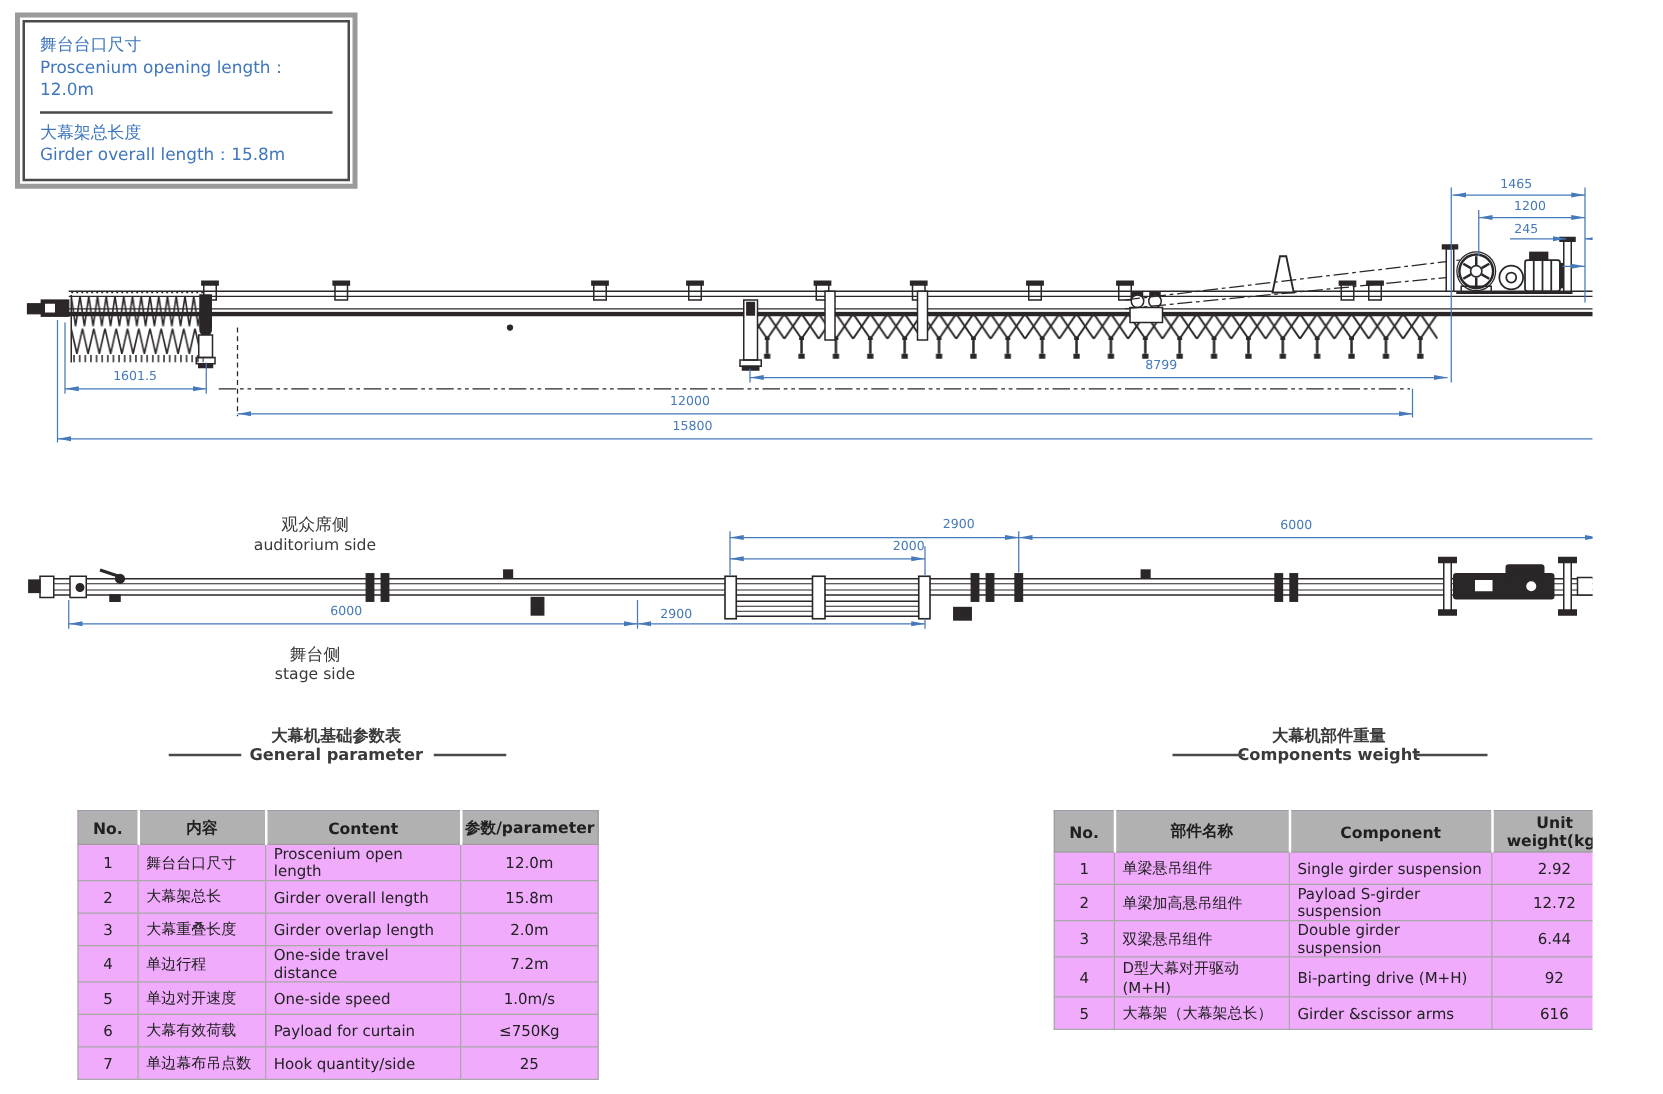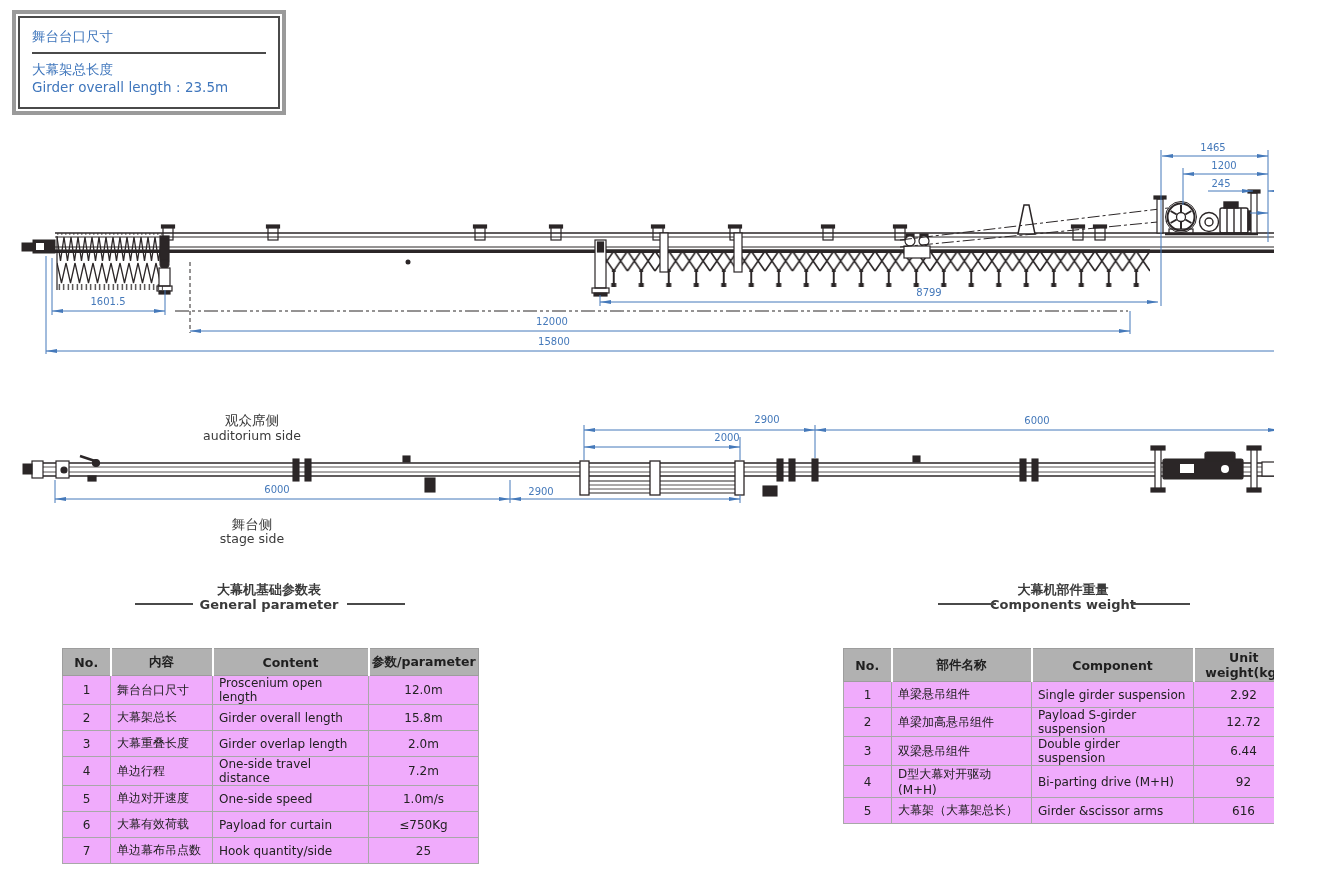--- a/index.html
+++ b/index.html
@@ -304,23 +304,24 @@
       <line x1="510" y1="480" x2="510" y2="503"></line>
       <line x1="740" y1="495" x2="740" y2="503"></line>
       <line x1="55" y1="499" x2="510" y2="499" marker-start="url(#ar)" marker-end="url(#ar)"></line>
       <line x1="510" y1="499" x2="740" y2="499" marker-start="url(#ar)" marker-end="url(#ar)"></line>
     </g>
   </svg>
 
   <div class="infobox">
     <div class="infobox-inner">
       <div class="zh">舞台台口尺寸</div>
+      <div class="en">Proscenium opening length：12.0m</div>
       <div class="divider"></div>
       <div class="zh">大幕架总长度</div>
-      <div class="en">Girder overall length：23.5m</div>
+      <div class="en">Girder overall length：15.8m</div>
     </div>
   </div>
 
   <span class="dim" style="left:1213px;top:143px;">1465</span>
   <span class="dim" style="left:1224px;top:161px;">1200</span>
   <span class="dim" style="left:1221px;top:179px;">245</span>
   <span class="dim" style="left:1312px;top:189px;text-align:center;">200</span>
   <span class="dim" style="left:929px;top:288px;">8799</span>
   <span class="dim" style="left:108px;top:297px;">1601.5</span>
   <span class="dim" style="left:552px;top:317px;">12000</span>

